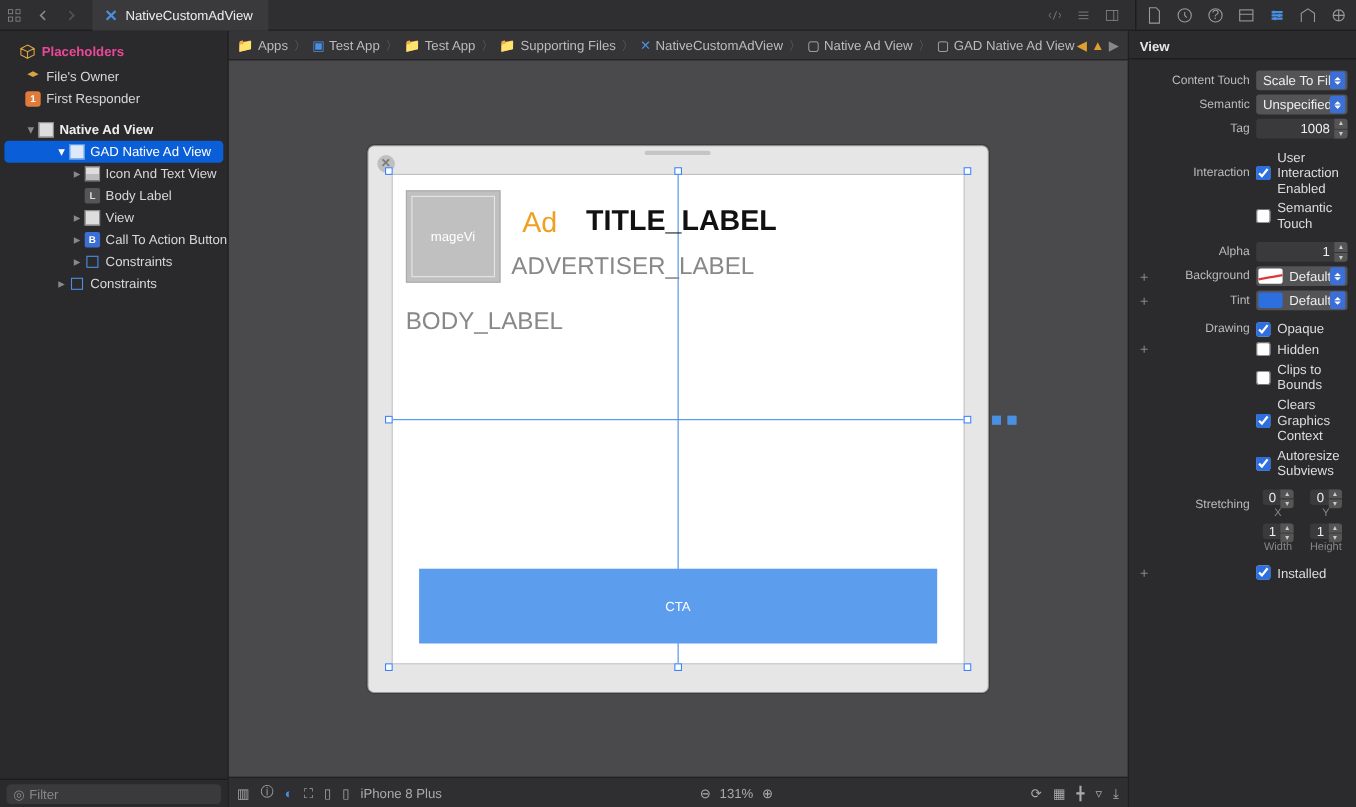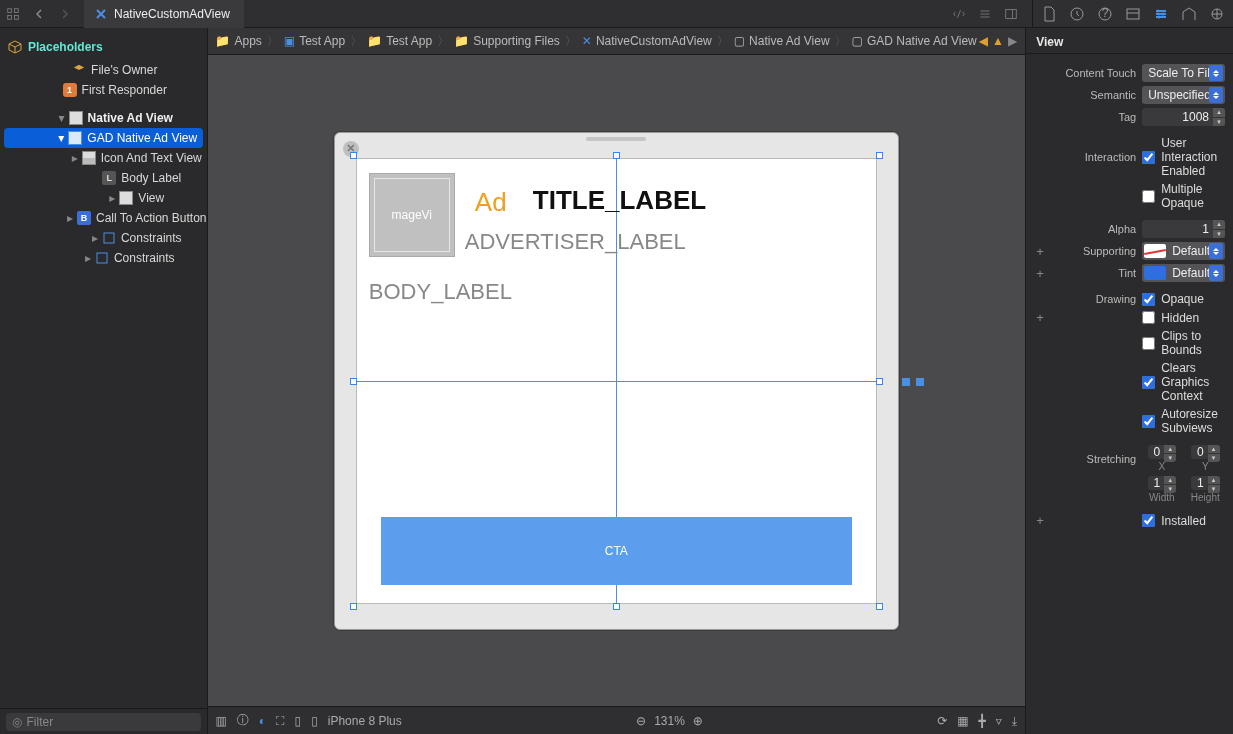--- a/index.html
+++ b/index.html
@@ -16,28 +16,28 @@
 .toolbar .far-icons { padding:0 8px; gap:12px; }
 .toolbar .ticon { width:16px; height:16px; color:#999; display:flex; align-items:center; justify-content:center; }
 
 .main { flex:1; display:flex; min-height:0; }
 .sidebar { width:252px; background:#2a2a2c; border-right:1px solid #1a1a1a; display:flex; flex-direction:column; }
 .breadcrumb { height:27px; background:#2a2a2c; border-bottom:1px solid #1a1a1a; display:flex; align-items:center; padding:0 8px; color:#bbb; gap:2px; overflow:hidden; white-space:nowrap; }
 .breadcrumb .bc { display:flex; align-items:center; gap:4px; }
 .breadcrumb .sep { color:#666; margin:0 3px; }
 .breadcrumb .icons-r { margin-left:auto; display:flex; gap:4px; }
 .tree { flex:1; padding:6px 0; overflow:auto; }
-.tree-row { display:flex; align-items:center; height:20px; padding-left:8px; color:#d8d8d8;justify-content:center; }
+.tree-row { display:flex; align-items:center; height:20px; padding-left:8px; color:#d8d8d8; }
 .tree-row.sel { background:#0a5ed7; color:#fff; border-radius:4px; margin:0 4px; padding-left:4px; }
 .tree-row .disc { width:12px; display:flex; justify-content:center; color:#888; }
 .tree-row .ic { width:16px; height:16px; display:flex; align-items:center; justify-content:center; margin-right:4px; }
 .tree-row .lbl { white-space:nowrap; }
 .indent1{padding-left:22px}.indent3{padding-left:50px}.indent4{padding-left:64px}
 .tree-row.sel.indent3{padding-left:46px}
-.section { padding:6px 8px; font-weight:600; color:#5eead4; display:flex; align-items:center; gap:6px; }
+.section { padding:6px 18px; font-weight:600; color:#ec4899; display:flex; align-items:center; gap:6px; }
 
 .canvas-wrap { flex:1; display:flex; flex-direction:column; background:#353537; position:relative; }
 .breadcrumb.canvas-bc { background:#353537; }
 .canvas { flex:1; background:#4a4a4c; display:flex; align-items:center; justify-content:center; position:relative; }
 .device { width:565px; height:498px; background:#e6e6e6; border:1px solid #999; border-radius:6px; position:relative; box-shadow:0 0 0 1px rgba(0,0,0,.2); }
 .device::before{content:"";position:absolute;left:50%;top:4px;width:60px;height:4px;background:#c5c5c5;border-radius:2px;transform:translateX(-50%);}
 .closex{position:absolute;left:8px;top:8px;width:16px;height:16px;border-radius:50%;background:#bfbfbf;color:#7a7a7a;display:flex;align-items:center;justify-content:center;font-size:11px;font-weight:bold;}
 .adview { position:absolute; left:21px; top:25px; right:21px; bottom:25px; background:#fff; border:1px solid #bbb; }
 .sel-handles{position:absolute;inset:-4px;pointer-events:none;}
 .sel-handles .h{position:absolute;width:7px;height:7px;background:#fff;border:1px solid #3b82f6;}
@@ -428,41 +428,41 @@
               <span>User Interaction Enabled</span>
             </label>
           </div>
         </div>
       <div class="prop">
           <span class="pplus"></span>
           <span class="plabel"></span>
         <div class="pctrl">
             <label class="chk">
               <input type="checkbox" style="">
-              <span>Multiple Opaque</span>
+              <span>Semantic Touch</span>
             </label>
           </div>
         </div>
 
       <div class="prop" style="margin-top:10px">
           <span class="pplus"></span>
           <span class="plabel">Alpha</span>
         <div class="pctrl">
             <div class="numfield">
               <span>1</span>
               <span class="stepper">
                 <span>▴</span>
                 <span>▾</span>
               </span>
             </div>
           </div>
         </div>
       <div class="prop">
           <span class="pplus">+</span>
-          <span class="plabel">Supporting</span>
+          <span class="plabel">Background</span>
         <div class="pctrl">
             <div class="colorwell">
               <span class="sw default"></span>
               <span class="txt">Default</span>
               <span class="arrows"></span>
             </div>
           </div>
         </div>
       <div class="prop">
           <span class="pplus">+</span>

